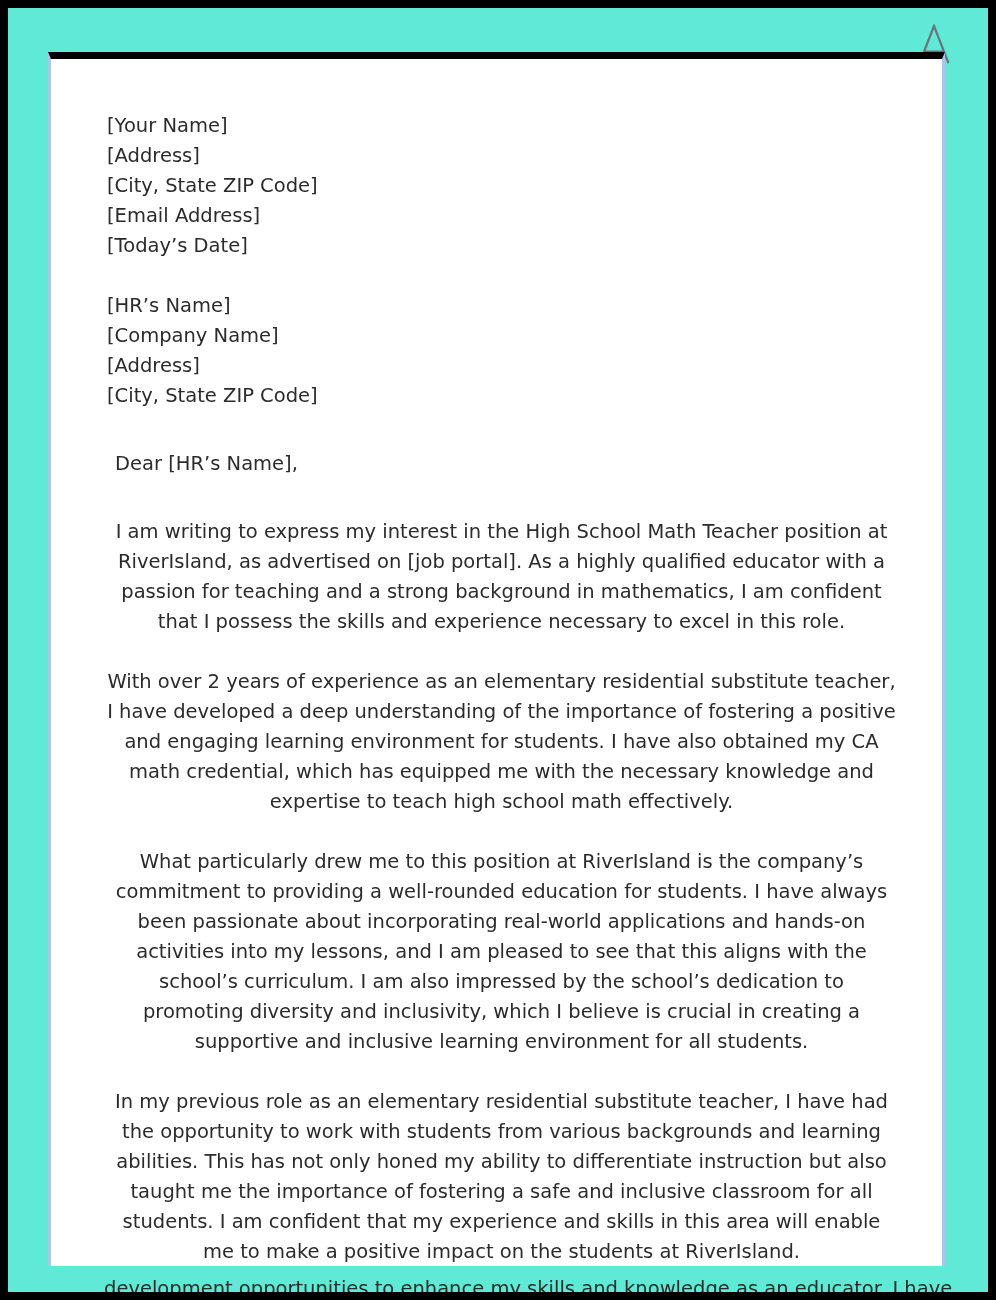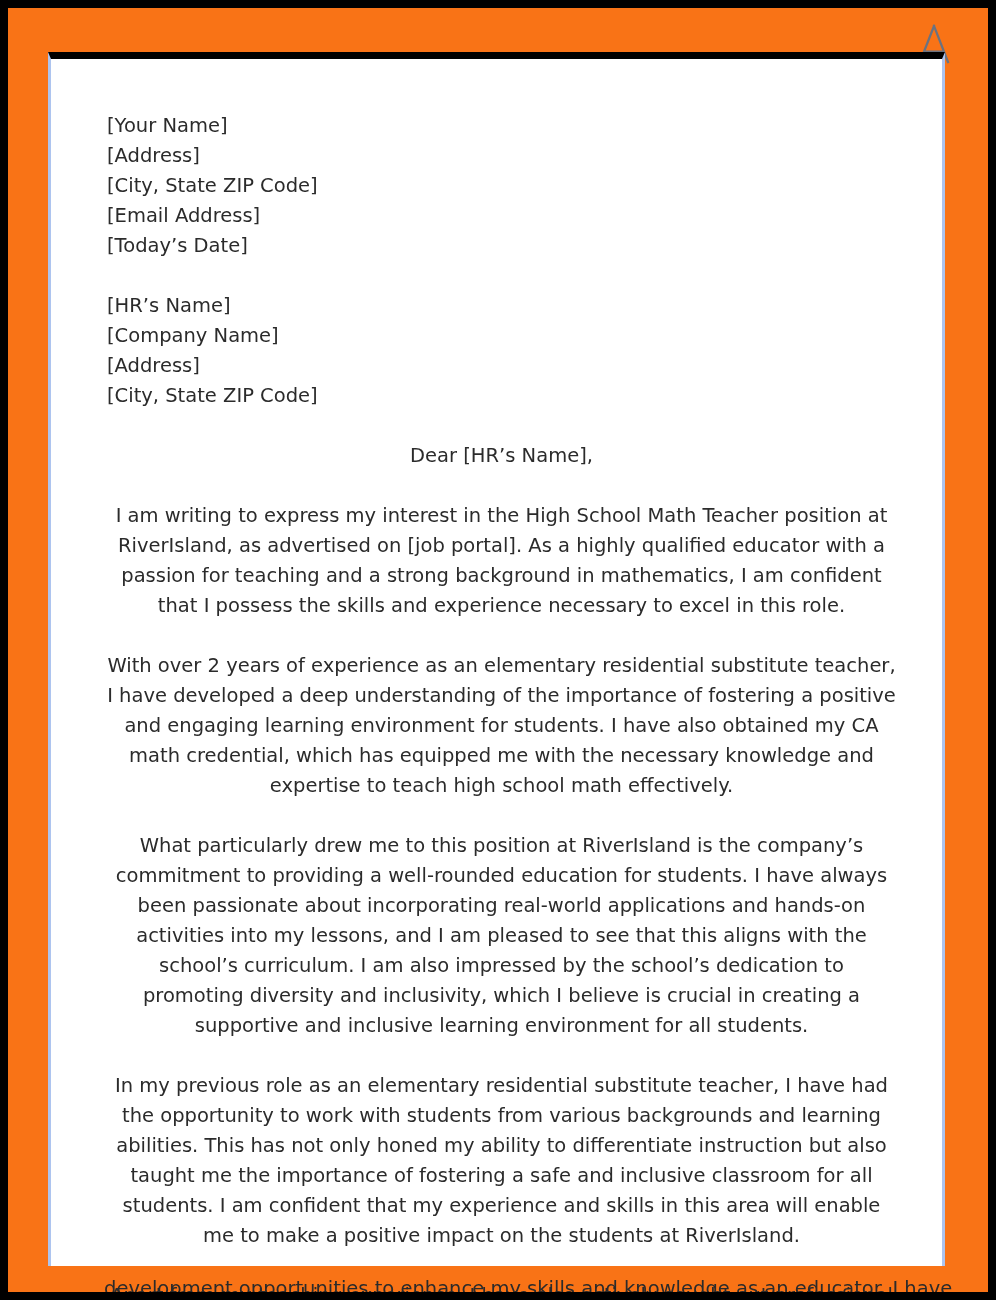--- a/index.html
+++ b/index.html
@@ -23,21 +23,21 @@
     box-sizing: border-box;
   }
 
   
   #app-background {
     position: absolute;
     left: 8px;
     top: 8px;
     width: 980px;
     height: 1284px;
-    background: #f97316;
+    background: #5eead4;
     overflow: hidden;
   }
 
   
   #brand-logo {
     position: absolute;
     right: 34px;
     top: 14px;
     width: 40px;
     height: 44px;
@@ -78,21 +78,21 @@
     margin: 0;
   }
   .block-gap { height: 30px; }
 
   .letter-para {
     margin: 0;
     text-align: center;
   }
   .para-gap { height: 30px; }
 
-  .salutation { margin: 0; text-align: center; }
+  .salutation { margin: 8px; }
 
   
   #overflow-line {
     position: absolute;
     left: 40px;
     top: 1266px;
     width: 897px;
     box-sizing: border-box;
     padding: 0 52px 0 56px;
     color: #2b2b2b;

